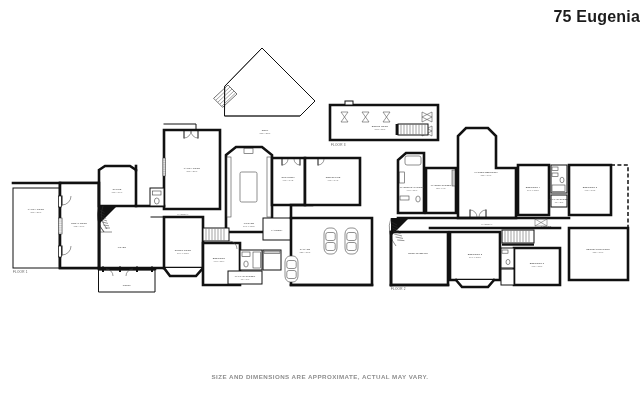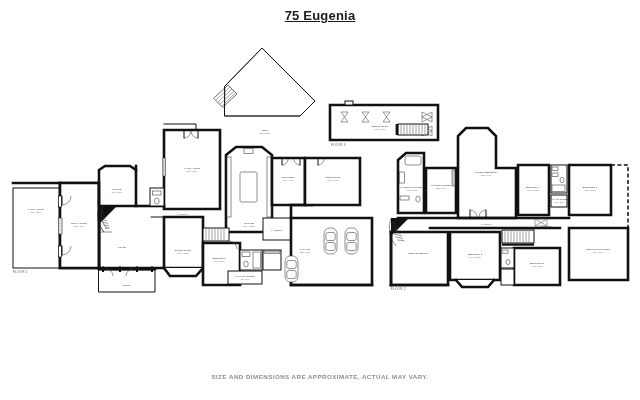--- a/index.html
+++ b/index.html
@@ -7,26 +7,25 @@
   body{
     width:640px;height:400px;
     background:#ffffff;
     font-family:"Liberation Sans", sans-serif;
     color:#222;
     overflow:hidden;
     position:relative;
   }
   #plan-title{
     position:absolute;left:0;top:8px;width:640px;
-    text-align:center;
-    font-size:13px;
+    text-align:right;
+    font-size:16px;
     font-weight:600;
     letter-spacing:.2px;
     color:#1c1c1c;
-    text-decoration:underline;
   }
   #disclaimer{
     position:absolute;left:0;top:373px;width:640px;
     text-align:center;
     font-size:6.2px;
     font-weight:700;
     letter-spacing:.45px;
     color:#8e8e8e;
   }
   #canvas-wrap{

